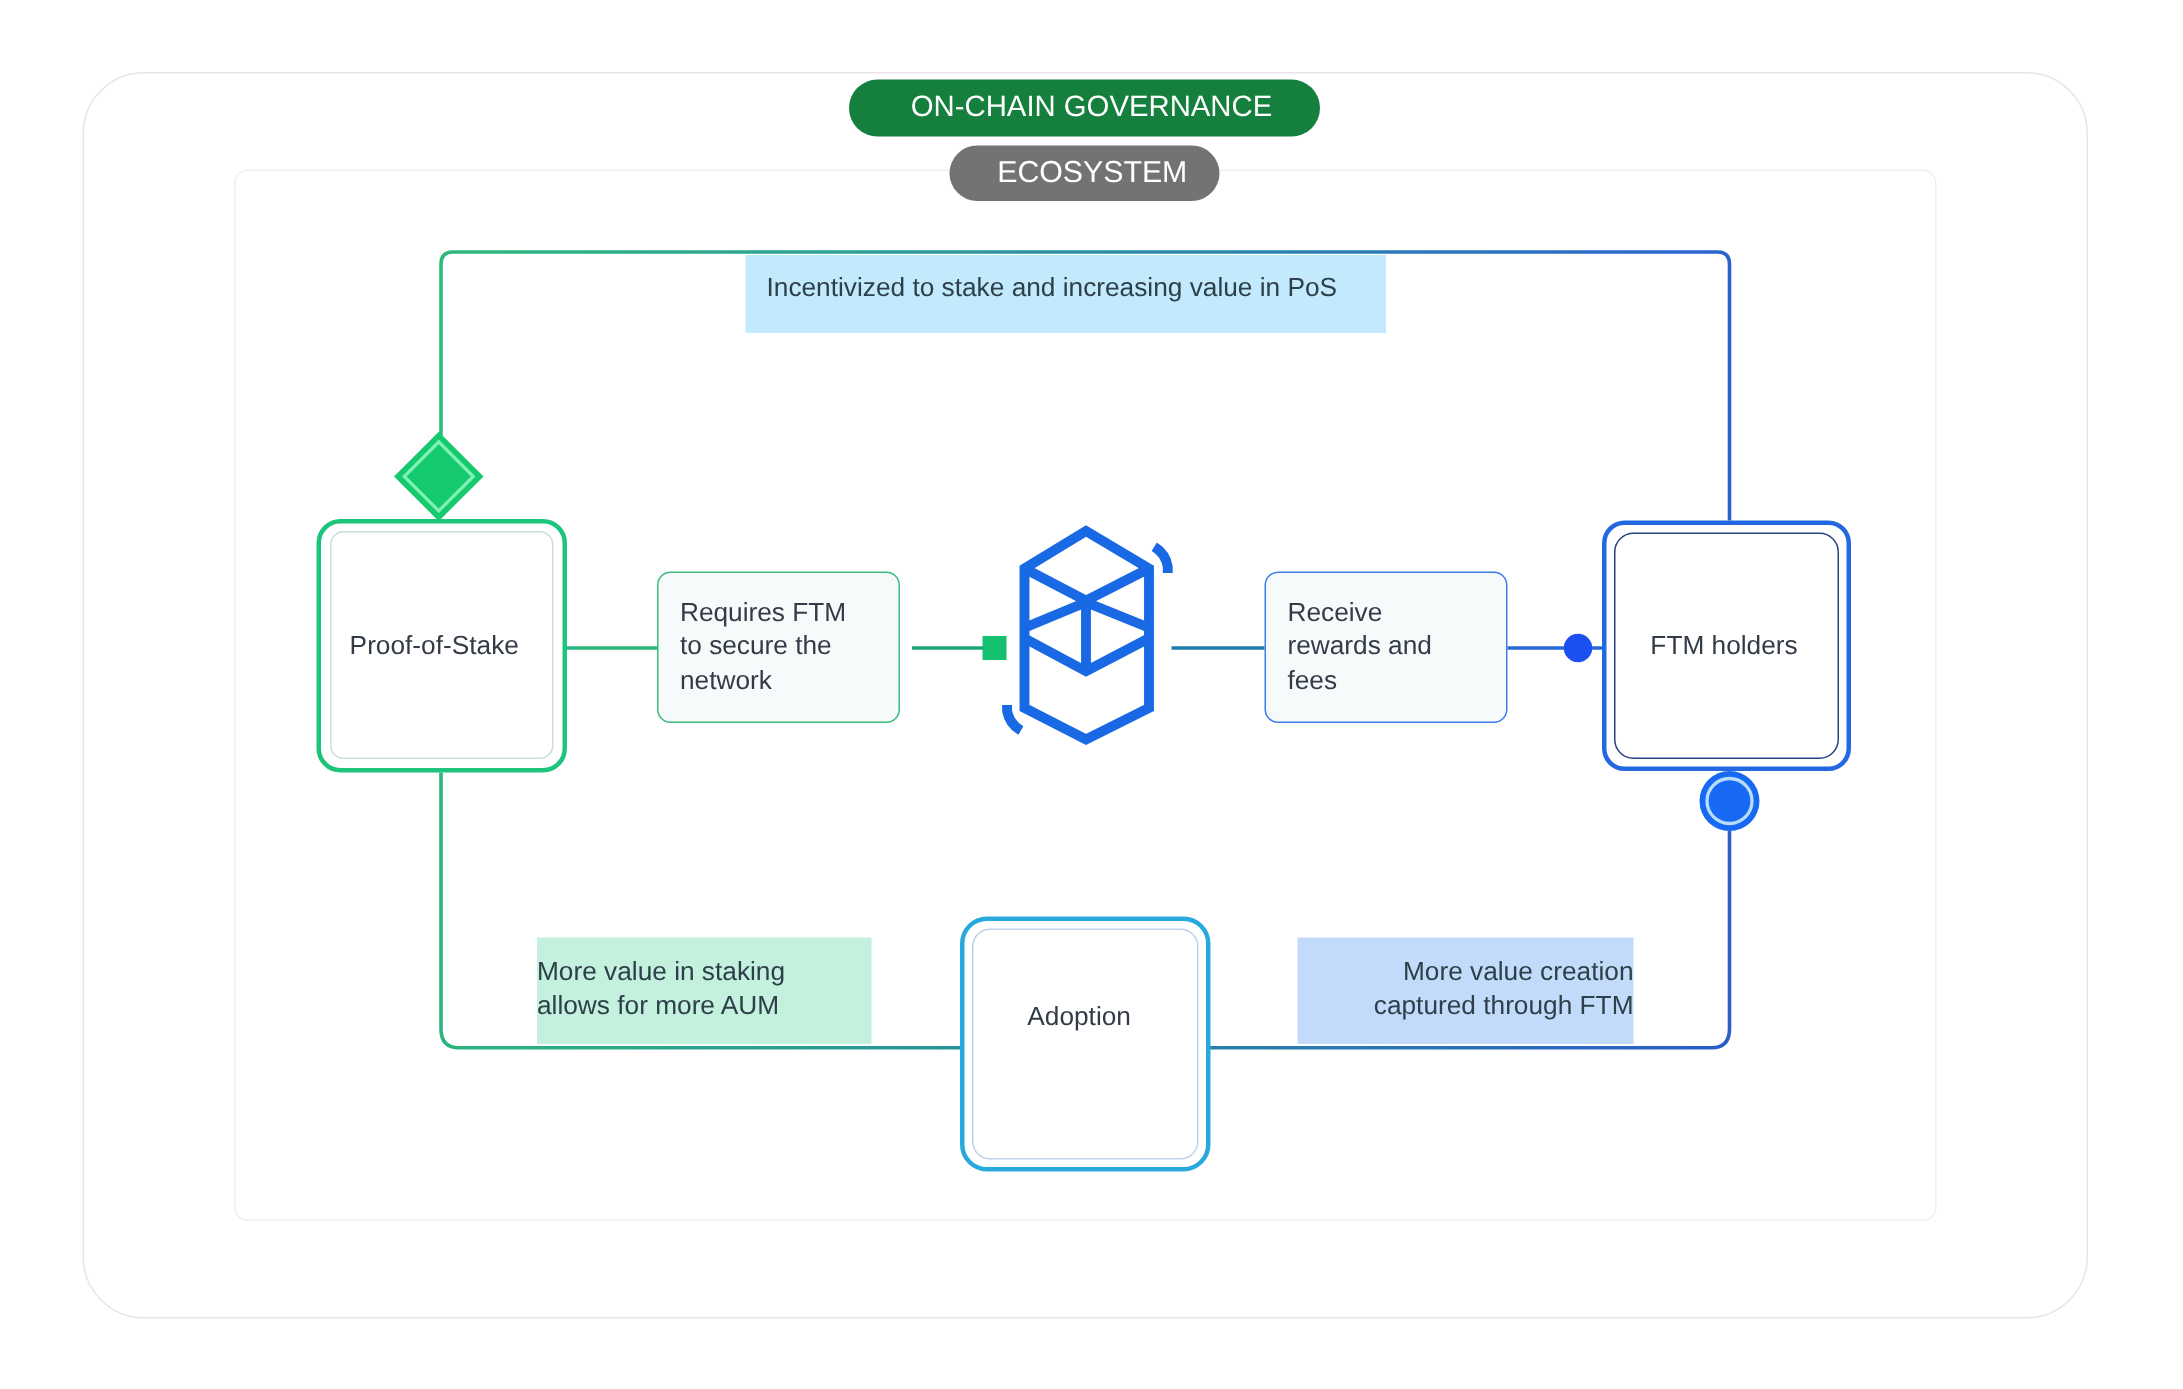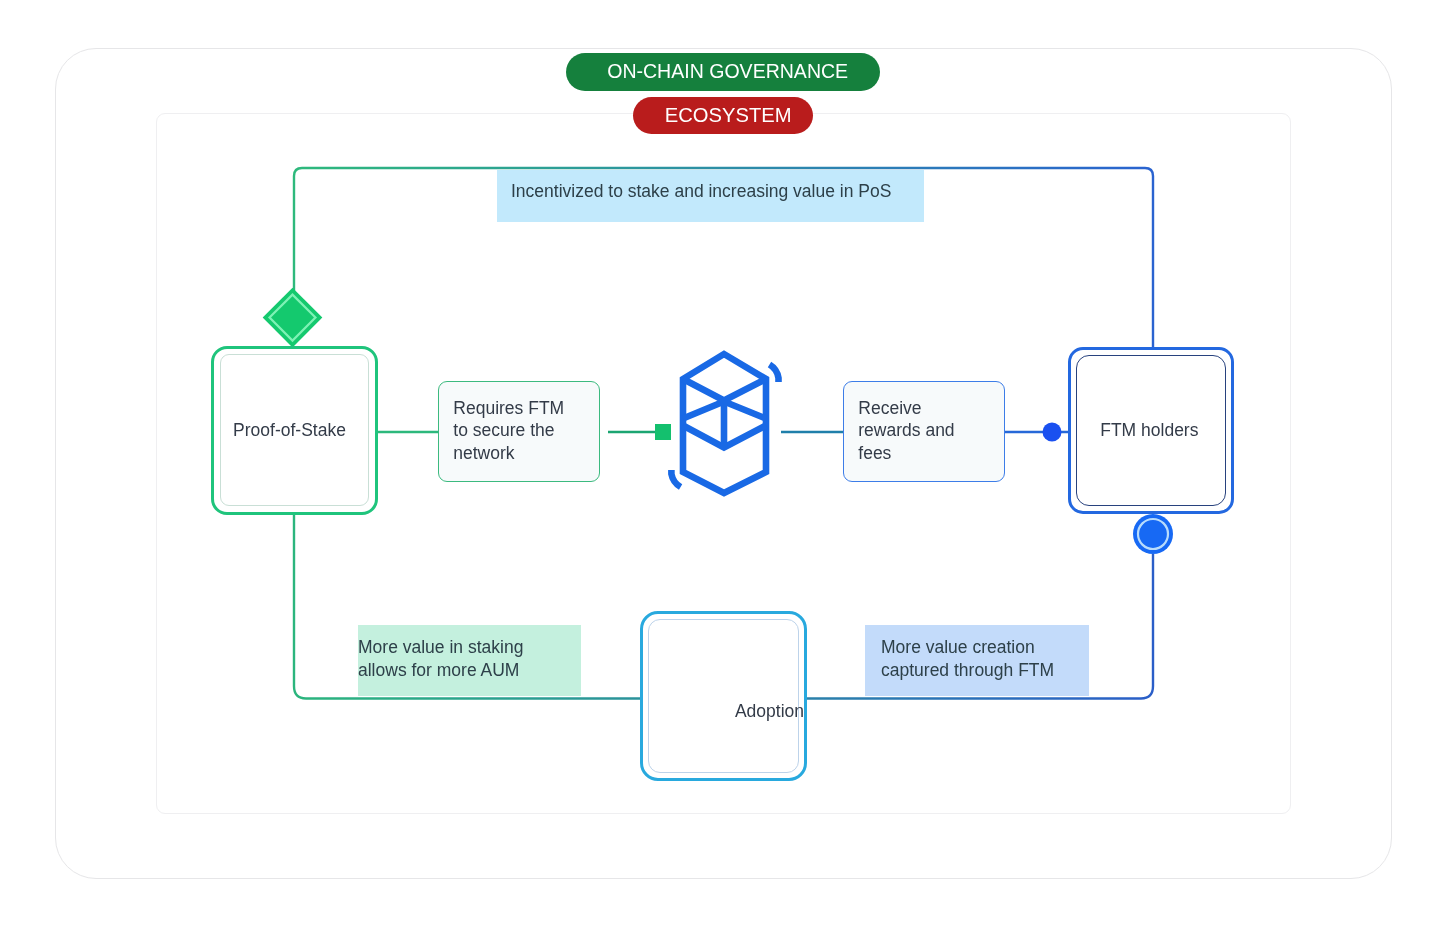--- a/index.html
+++ b/index.html
@@ -14,59 +14,59 @@
   
   .card-outer{left:55px;top:48px;width:1337px;height:831px;
               border:1px solid #e6e6e8;border-radius:41px;background:#fff;box-sizing:border-box;}
   .card-inner{left:156px;top:113px;width:1135px;height:701px;
               border:1px solid #efeff1;border-radius:9px;background:#fff;box-sizing:border-box;}
 
   
   .pill{display:flex;align-items:center;justify-content:center;
         border-radius:999px;color:#ffffff;}
   .pill-gov{left:566px;top:29.3px;width:314px;height:37.3px;background:#15803d;font-size:19.55px;margin-top:24px;}
-  .pill-eco{left:633px;top:97.2px;width:180px;height:37px;background:#b91c1c;font-size:20.2px;}
+  .pill-eco{left:633px;top:97.2px;width:180px;height:37px;background:#737373;font-size:20.2px;}
   .pill-gov span{position:relative;left:4.7px;top:-0.7px;}
   .pill-eco span{position:relative;left:5.2px;top:0.3px;}
 
   
   .node{box-sizing:border-box;background:#fff;}
   .node-inner{position:absolute;box-sizing:border-box;background:#fff;}
   .node-label{position:absolute;left:0;right:0;text-align:center;font-size:17.5px;color:#333b48;
               line-height:22.4px;}
 
   .node-pos{left:211px;top:345.5px;width:167px;height:169.5px;border:3.6px solid #1fc47c;border-radius:16px;}
   .node-pos .node-inner{left:5.6px;top:5.6px;right:5.6px;bottom:5.6px;border:1.5px solid #c9dfd6;border-radius:9px;}
   .node-pos .node-label{top:70px;margin-left:-10px;}
 
   .node-ftm{left:1068px;top:347px;width:166px;height:167px;border:3.5px solid #2368e0;border-radius:15px;}
   .node-ftm .node-inner{left:5px;top:5px;right:5px;bottom:5px;border:1.7px solid #28427e;border-radius:13px;}
   .node-ftm .node-label{top:69.3px;margin-left:-3.3px;}
 
   .node-adopt{left:640px;top:611px;width:167px;height:170px;border:3.4px solid #28a9de;border-radius:18px;}
   .node-adopt .node-inner{left:5px;top:5px;right:5px;bottom:5px;border:1.4px solid #bdd3ea;border-radius:12px;}
-  .node-adopt .node-label{top:86px;margin-left:-8.2px;text-align:right;}
+  .node-adopt .node-label{top:52px;margin-left:-8.2px;}
 
   
   .step{box-sizing:border-box;background:#f7fafb;display:flex;align-items:center;
         border-radius:9px;font-size:17.5px;color:#333b48;line-height:22.4px;}
   .step span{display:block;padding-left:14.3px;width:120px;position:relative;top:-1px;}
   .step-req{left:438px;top:381px;width:162px;height:101px;border:1.3px solid #3cba7f;}
   .step-rec{left:843px;top:381px;width:162px;height:101px;border:1.3px solid #3d7de8;}
 
   
   .annot{box-sizing:border-box;font-size:17.5px;color:#2d4049;line-height:22.5px;
          display:flex;align-items:center;}
   .annot span{display:block;}
   .annot-inc{left:497px;top:170px;width:427px;height:52px;background:#c2e9fc;}
   .annot-inc span{padding-left:14px;position:relative;top:-5px;}
   .annot-aum{left:358px;top:625px;width:223px;height:71px;background:#c4f0de;}
   .annot-aum span{width:201px;position:relative;top:-2px;}
   .annot-val{left:865px;top:625px;width:224px;height:71px;background:#c3dbfa;}
-  .annot-val span{padding-left:16px;width:201px;position:relative;top:-2px;}
+  .annot-val span{padding-left:32px;width:201px;position:relative;top:-2px;text-align:right;}
 
   .logo-wrap{left:668px;top:354px;width:113px;height:139px;}
 </style>
 </head>
 <body>
 
 <div id="stage">
 
   <div class="abs card-outer"></div>
   <div class="abs card-inner"></div>

